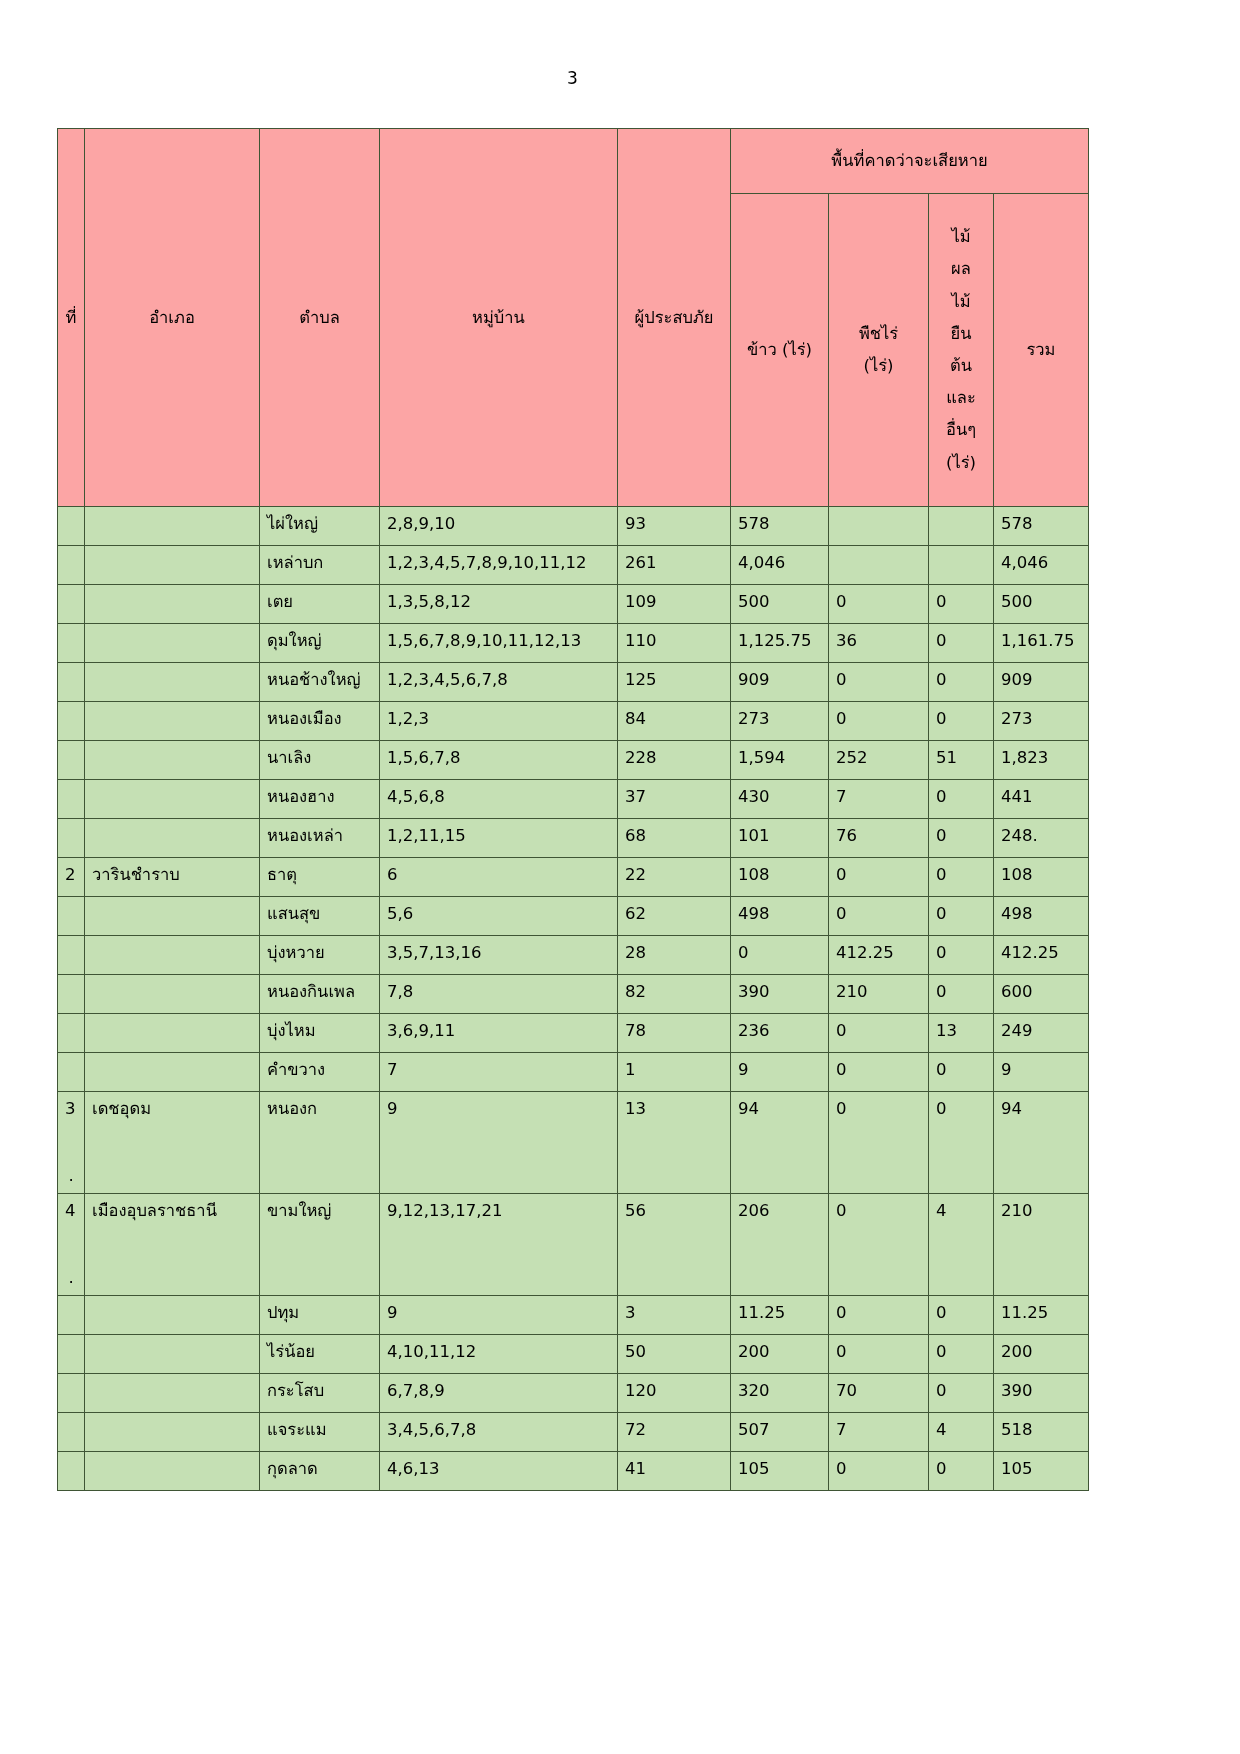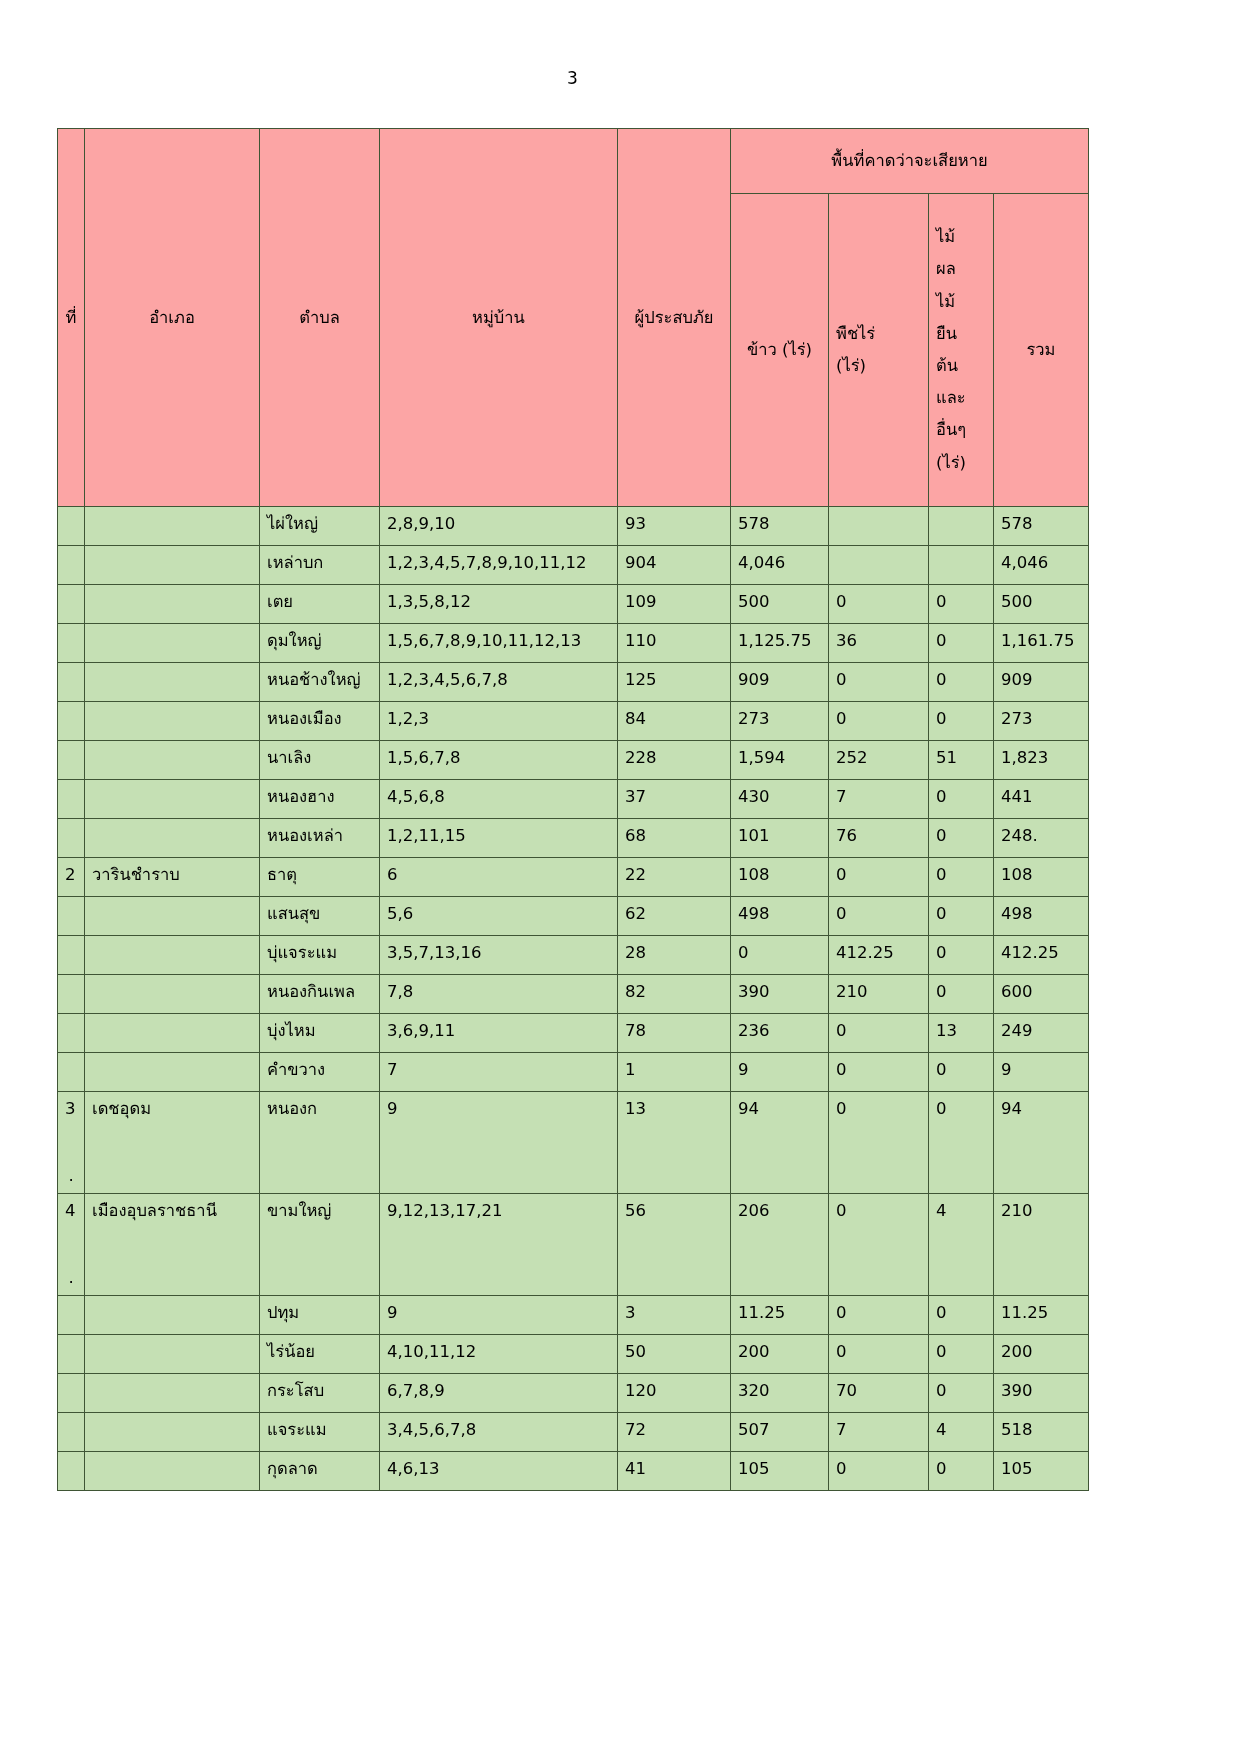--- a/index.html
+++ b/index.html
@@ -69,21 +69,21 @@
   col.c-muban   { width: 238px; }
   col.c-victim  { width: 113px; }
   col.c-rice    { width: 98px; }
   col.c-crop    { width: 100px; }
   col.c-tree    { width: 65px; }
   col.c-total   { width: 95px; }
 
   .hdr-tall { height: 352px; }
   .vert-stack {
     display: block;
-    text-align: left;
+    text-align: center;
     line-height: 1.95;
   }
   .group-head {
     height: 52px;
     text-align: center;
     vertical-align: middle;
   }
   .sub-head {
     height: 300px;
     text-align: center;
@@ -158,21 +158,21 @@
             <td class="num">578</td>
             <td class="num"></td>
             <td class="num"></td>
             <td class="num">578</td>
           </tr>
           <tr>
             <td class="cell-idx"></td>
             <td></td>
             <td>เหล่าบก</td>
             <td>1,2,3,4,5,7,8,9,10,11,12</td>
-            <td class="num">904</td>
+            <td class="num">261</td>
             <td class="num">4,046</td>
             <td class="num"></td>
             <td class="num"></td>
             <td class="num">4,046</td>
           </tr>
           <tr>
             <td class="cell-idx"></td>
             <td></td>
             <td>เตย</td>
             <td>1,3,5,8,12</td>
@@ -266,21 +266,21 @@
             <td>5,6</td>
             <td class="num">62</td>
             <td class="num">498</td>
             <td class="num">0</td>
             <td class="num">0</td>
             <td class="num">498</td>
           </tr>
           <tr>
             <td class="cell-idx"></td>
             <td></td>
-            <td>บุ่แจระแม</td>
+            <td>บุ่งหวาย</td>
             <td>3,5,7,13,16</td>
             <td class="num">28</td>
             <td class="num">0</td>
             <td class="num">412.25</td>
             <td class="num">0</td>
             <td class="num">412.25</td>
           </tr>
           <tr>
             <td class="cell-idx"></td>
             <td></td>

